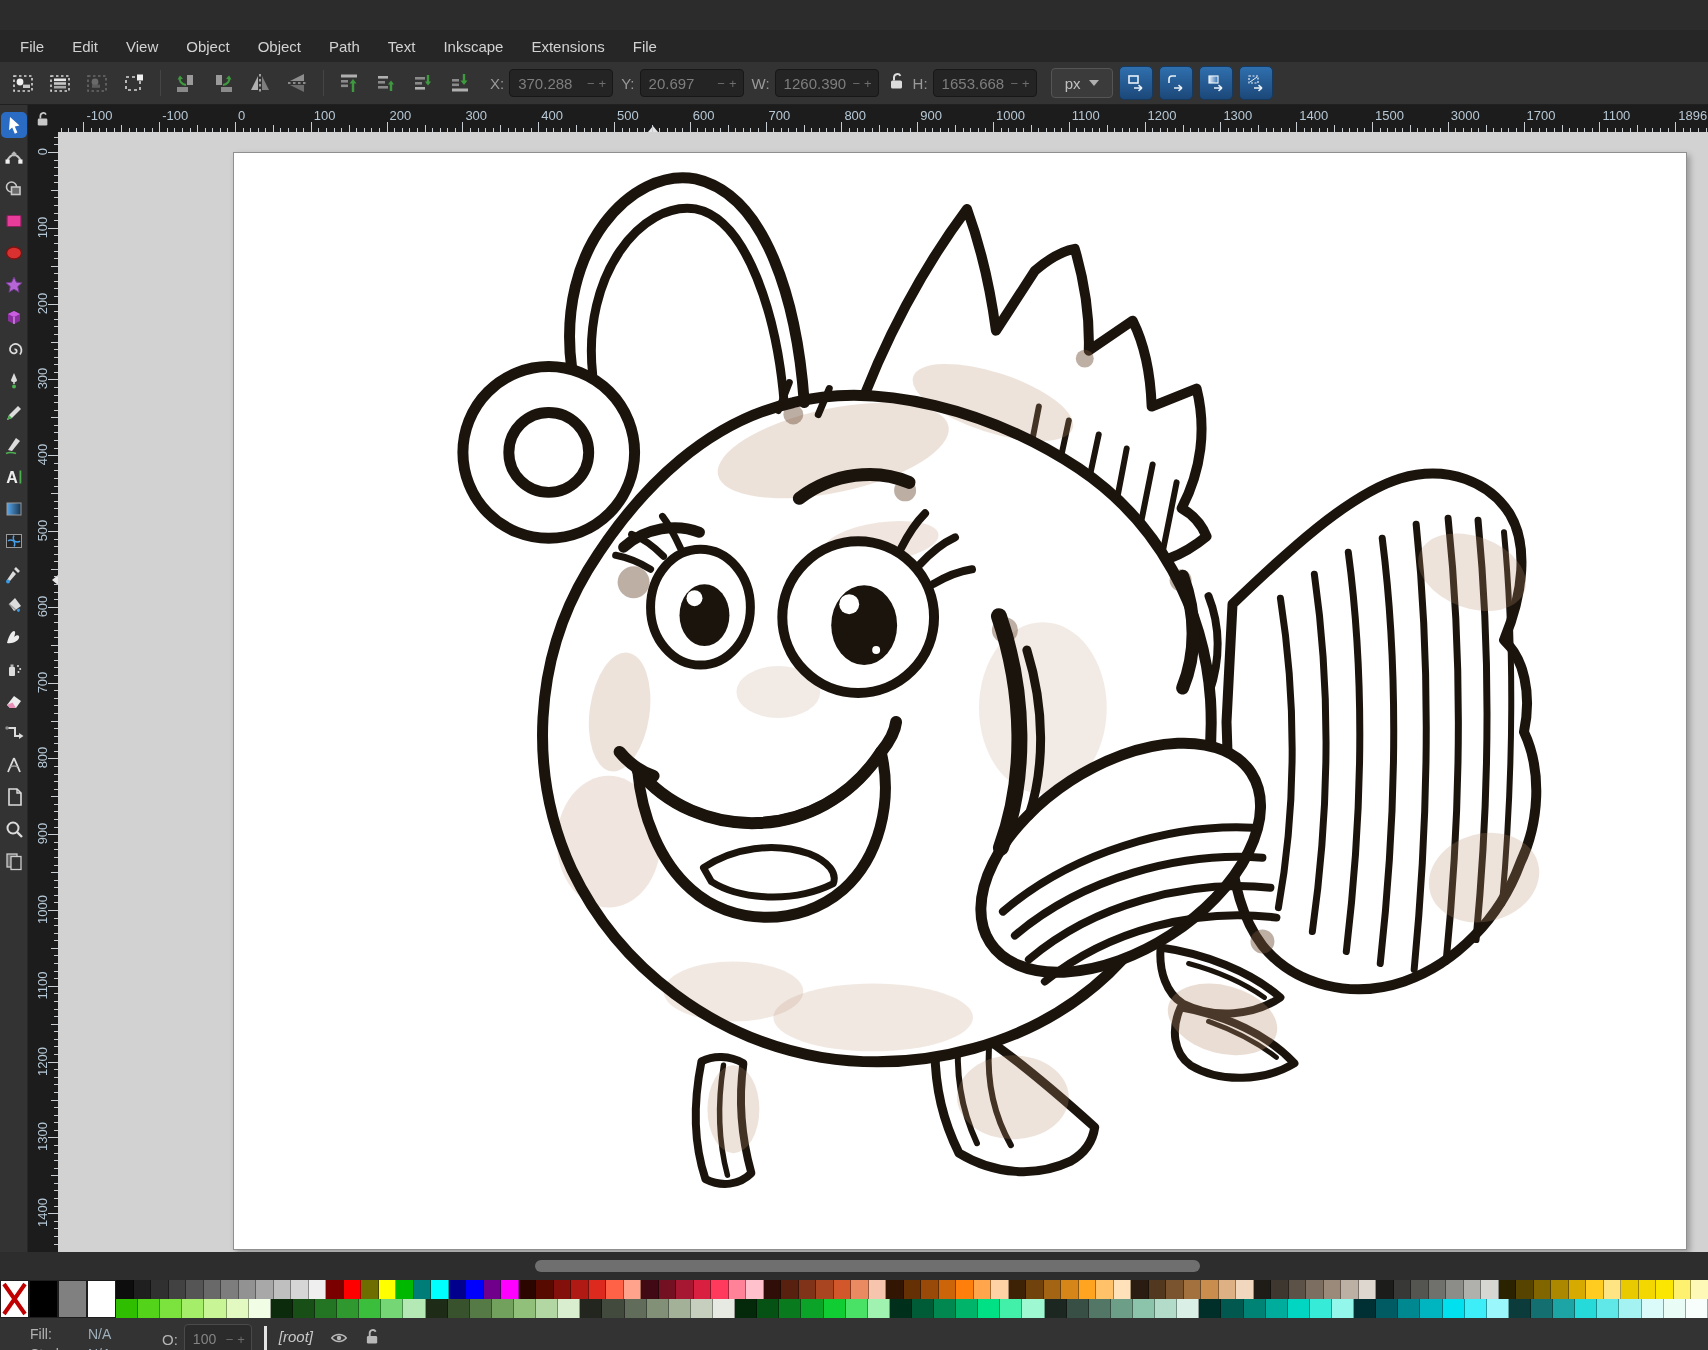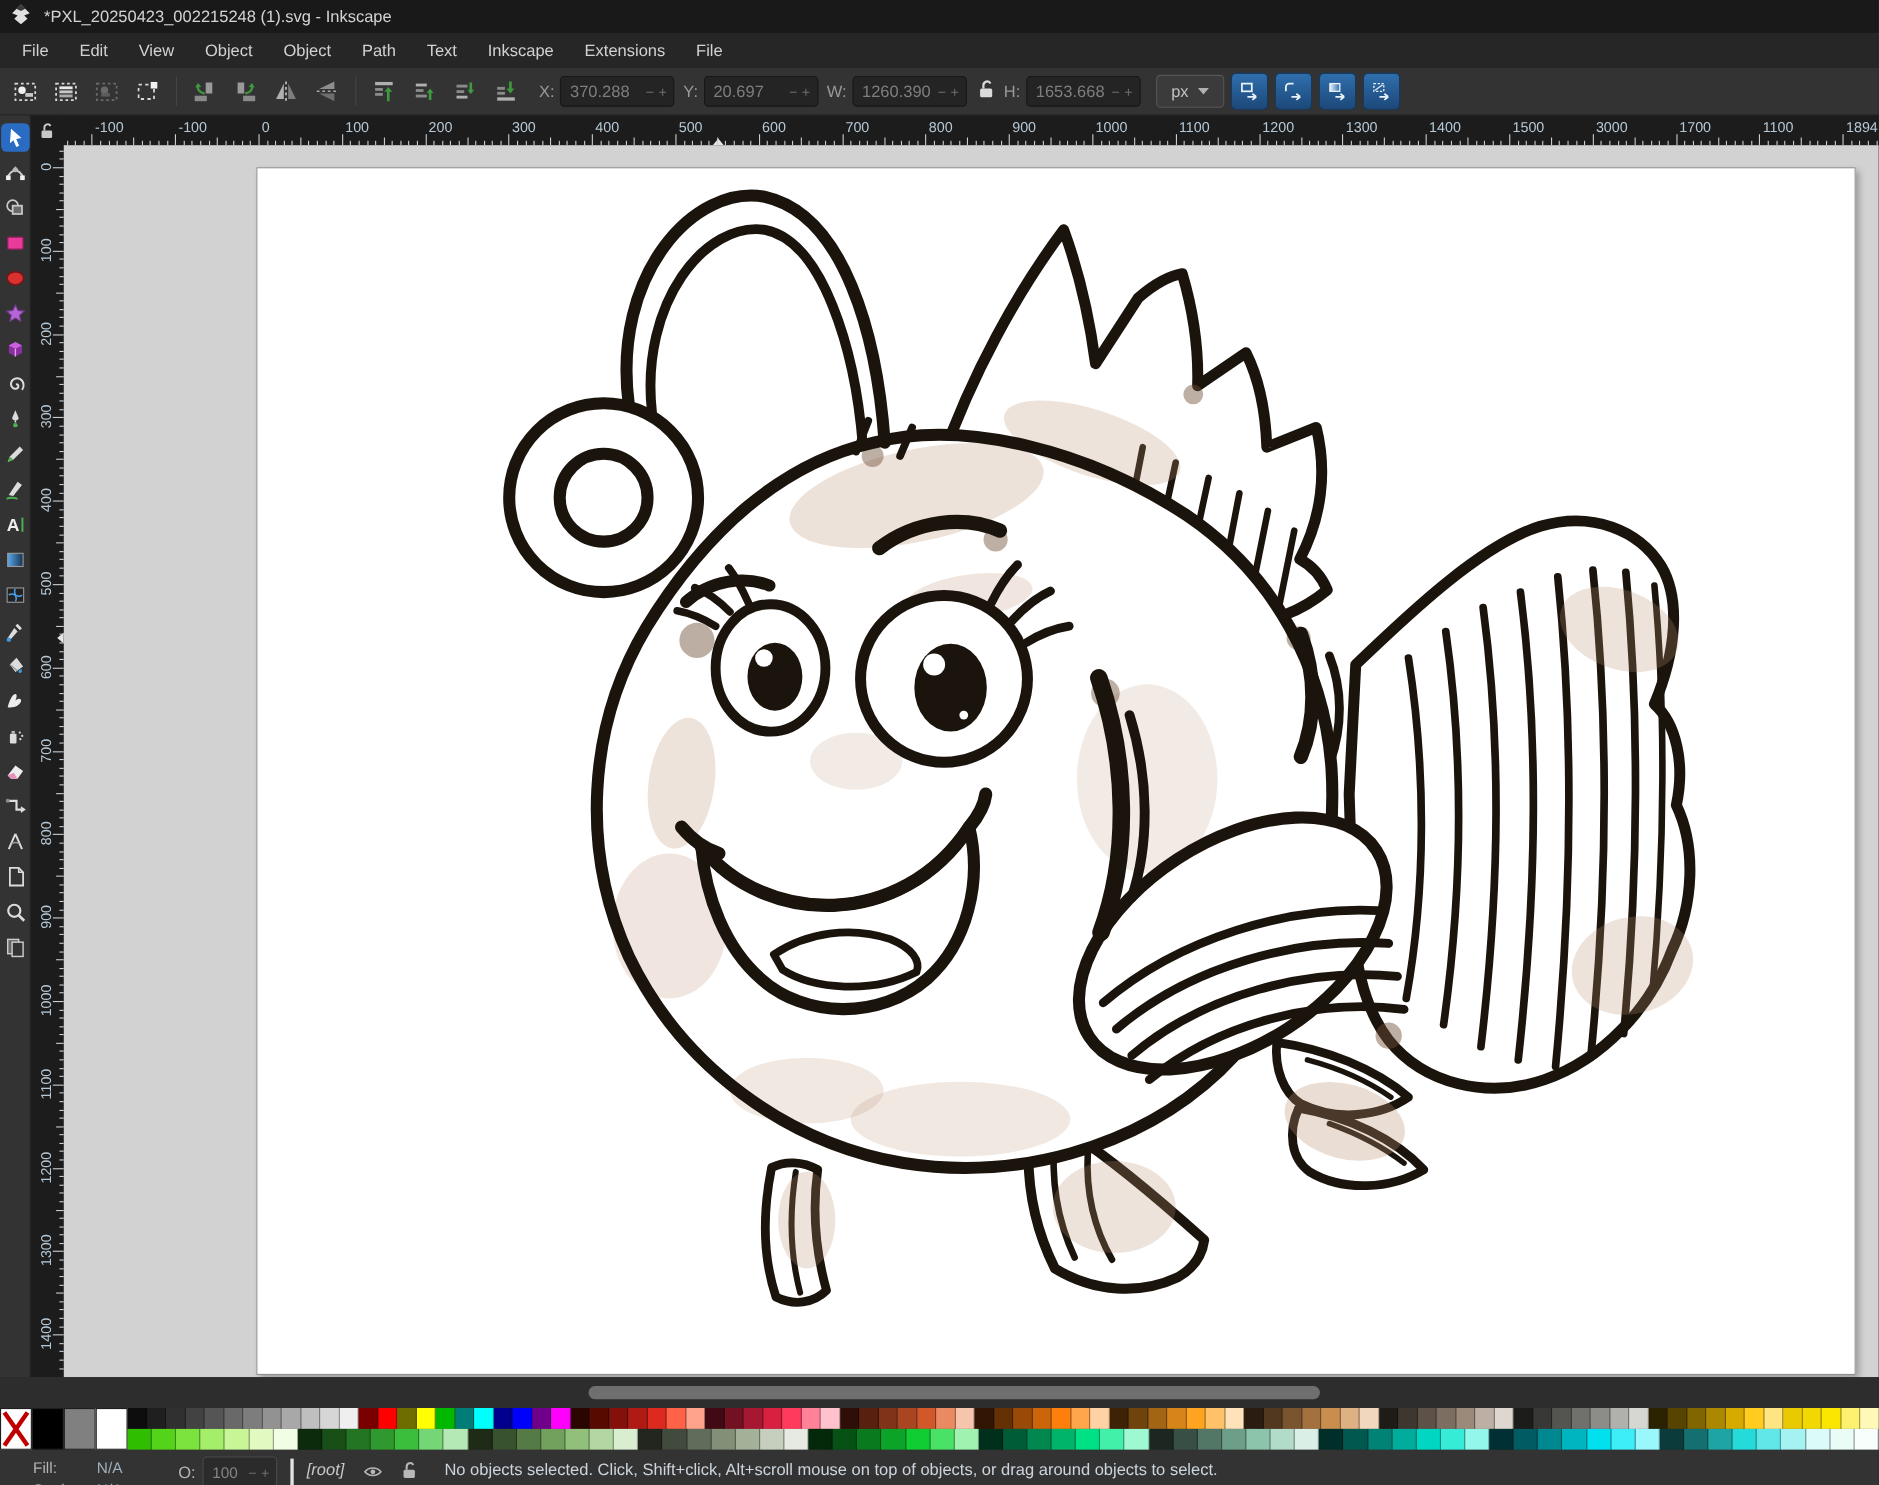--- a/index.html
+++ b/index.html
@@ -96,29 +96,20 @@
   #caret-bar { width:3px; height:24px; background:#e4e4e4; margin:2px 0 0 12px; flex:none; }
   #layer-name { color:#c8c8c8; font-style:italic; font-size:15px; margin:4px 0 0 12px; flex:none; }
   .sb-icon { margin:4px 0 0 16px; flex:none; }
   #status-msg { color:#ccd5dd; font-size:15px; margin:4px 0 0 24px; white-space:nowrap; }
 </style>
 </head>
 <body>
 
 <div id="app">
 
-  <div id="titlebar">
-    <span>
-      <svg width="22" height="22" viewBox="0 0 22 22">
-          <path d="M11 2 L19 10 L14 12 L17 15 L11 20 L5 15 L8 12 L3 10 Z" fill="#e0e0e0"></path>
-          <path d="M11 2 L15 6 L11 8 L7 6 Z" fill="#3a3a3a"></path>
-        </svg>
-    </span>
-    <span class="title">*PXL_20250423_002215248 (1).svg - Inkscape</span>
-  </div>
 
   <div id="menubar">
       <span class="menu-item">File</span>
       <span class="menu-item">Edit</span>
       <span class="menu-item">View</span>
       <span class="menu-item">Object</span>
       <span class="menu-item">Object</span>
       <span class="menu-item">Path</span>
       <span class="menu-item">Text</span>
       <span class="menu-item">Inkscape</span>
@@ -684,21 +675,21 @@
       <div class="htick" style="left: 1548.98px; height: 4.5px;"></div>
       <div class="htick" style="left: 1556.56px; height: 4.5px;"></div>
       <div class="htick" style="left: 1564.14px; height: 4.5px;"></div>
       <div class="htick" style="left: 1571.72px; height: 4.5px;"></div>
       <div class="htick" style="left: 1579.3px; height: 7px;"></div>
       <div class="htick" style="left: 1586.88px; height: 4.5px;"></div>
       <div class="htick" style="left: 1594.46px; height: 4.5px;"></div>
       <div class="htick" style="left: 1602.04px; height: 4.5px;"></div>
       <div class="htick" style="left: 1609.62px; height: 4.5px;"></div>
       <div class="htick" style="left: 1617.2px; height: 10px;"></div>
-      <div class="hlabel" style="left: 1620.2px;">1894</div>
+      <div class="hlabel" style="left: 1620.2px;">1896</div>
       <div class="htick" style="left: 1624.78px; height: 4.5px;"></div>
       <div class="htick" style="left: 1632.36px; height: 4.5px;"></div>
       <div class="htick" style="left: 1639.94px; height: 4.5px;"></div>
       <div class="htick" style="left: 1647.52px; height: 4.5px;"></div>
     </div>
   <div id="vruler">
       <div id="vmarker" style="top: 443px;"></div>
       <div class="vtick" style="top: 4.84px; width: 4.5px;"></div>
       <div class="vtick" style="top: 12.42px; width: 4.5px;"></div>
       <div class="vtick" style="top: 20px; width: 10px;"></div>
@@ -1197,16 +1188,15 @@
           <path d="M3 11 C7 6 15 6 19 11 C15 16 7 16 3 11 Z" stroke="#b8b8b8" stroke-width="1.6" fill="none"></path>
           <circle cx="11" cy="11" r="2.4" fill="#b8b8b8"></circle>
         </svg>
     </span>
     <span class="sb-icon">
       <svg width="15" height="17" viewBox="0 0 16 18">
           <rect x="2" y="8.5" width="11" height="8" rx="1.5" fill="#b8b8b8"></rect>
           <path d="M5 8.5 V5.5 a3.4 3.4 0 0 1 6.4 -1.6" stroke="#b8b8b8" stroke-width="2" fill="none"></path>
         </svg>
     </span>
-    <span id="status-msg">No objects selected. Click, Shift+click, Alt+scroll mouse on top of objects, or drag around objects to select.</span>
   </div>
 
 </div>
 
 </body></html>

